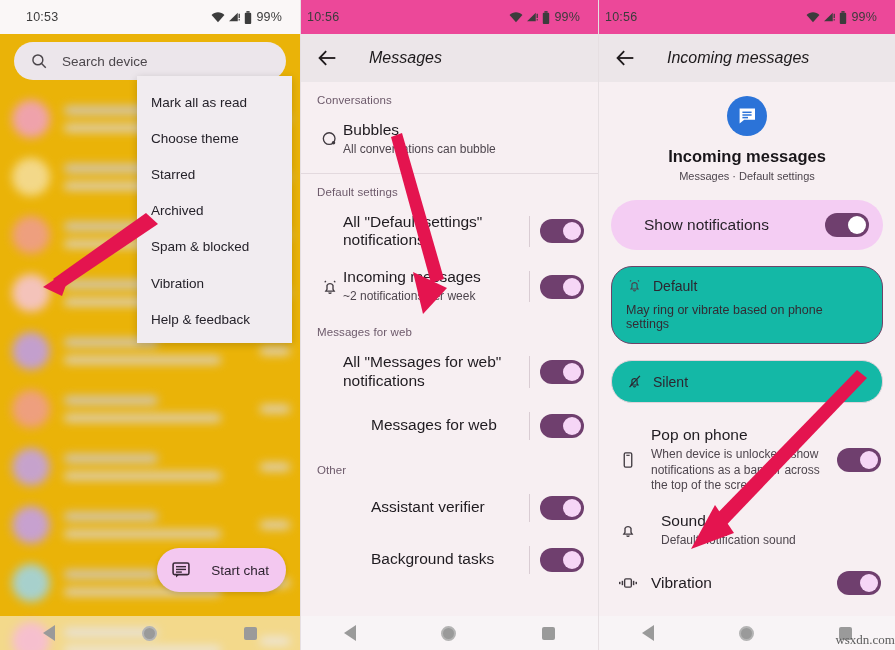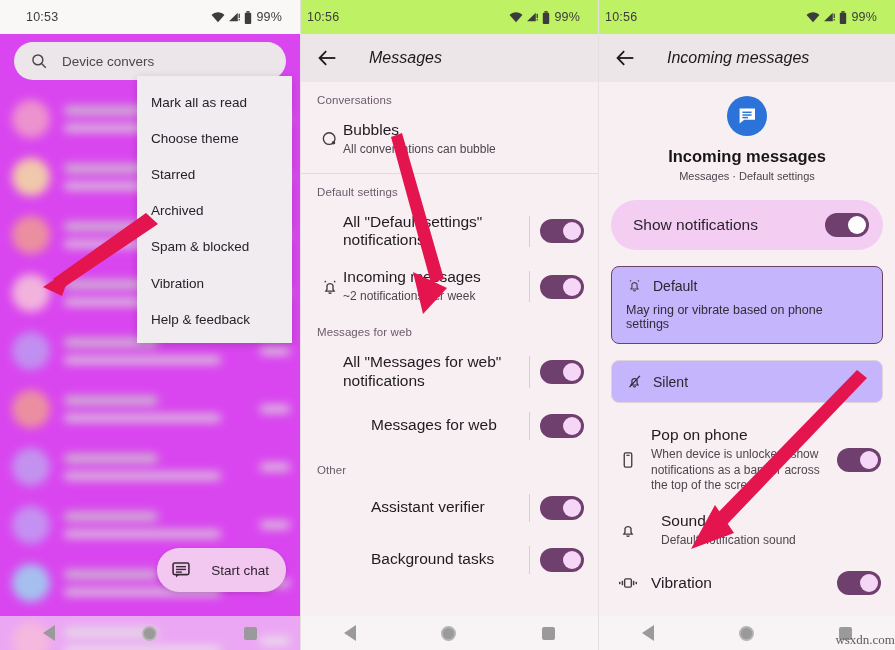--- a/index.html
+++ b/index.html
@@ -5,21 +5,21 @@
   * { box-sizing: border-box; margin: 0; padding: 0; }
   html, body {
     width: 895px; height: 650px;
     font-family: "Liberation Sans", sans-serif;
     background: #ffffff;
     overflow: hidden;
   }
   .screens { display: flex; width: 895px; height: 650px; }
 
   .panel { position: relative; height: 650px; overflow: hidden; }
-  #panel-1 { width: 300px; background: #d946ef; }
+  #panel-1 { width: 300px; background: #eab308; }
   #panel-2 { width: 298px; background: #f7eff2; border-left: 1px solid #e6dfe2; }
   #panel-3 { width: 297px; background: #f7eff2; border-left: 1px solid #e6dfe2; }
 
   
   .statusbar {
     height: 34px; display: flex; align-items: center;
     justify-content: space-between;
     padding: 0 18px 0 26px;
     font-size: 12.5px; color: #3c3c3c; letter-spacing: .2px;
   }
@@ -71,21 +71,21 @@
   }
 
   
   .appbar {
     height: 48px; display: flex; align-items: center;
     padding-left: 16px; background: #ece6e9;
   }
   .appbar .back { width: 22px; height: 22px; color: #1f1b1d; flex: 0 0 22px; }
   .appbar .title { margin-left: 30px; font-size: 16px; color: #1d1a1c; font-style: italic; }
   #panel-1 .statusbar { background: #faf7f7; }
-  #panel-2 .statusbar, #panel-3 .statusbar { background: #bef264; padding-left: 6px; }
+  #panel-2 .statusbar, #panel-3 .statusbar { background: #ec4899; padding-left: 6px; }
 
   .scroll { height: 568px; overflow: hidden; background: #f7eff2; position: relative; }
 
   .sec-head {
     font-size: 11.5px; color: #6d5a6b; padding: 12px 0 6px 16px; letter-spacing: .1px;
   }
   .row { display: flex; align-items: center; padding: 0 14px 0 16px; min-height: 52px; }
   .row .lead { width: 26px; flex: 0 0 26px; display: flex; justify-content: center; color: #403a40; }
   .row .txt { flex: 1; padding: 9px 0; }
   .row .txt.ind { margin-left: 28px; }
@@ -106,24 +106,24 @@
     margin: 0 auto; display: flex; align-items: center; justify-content: center;
   }
   .hero-title { font-size: 16.5px; color: #19161a; font-weight: bold; margin-top: 11px; }
   .hero-sub { font-size: 11px; color: #4d454d; margin-top: 4px; }
 
   .card-show {
     margin: 14px 12px 0 12px; height: 50px; border-radius: 25px;
     background: #f4cdf3; display: flex; align-items: center;
     padding: 0 14px 0 22px;
   }
-  .card-show .lbl { flex: 1; font-size: 15.5px; color: #241f26; }
+  .card-show .lbl { flex: 1; font-size: 15.5px; color: #241f26; margin-left: 11px; }
 
   .opt-card {
-    margin: 16px 12px 0 12px; border-radius: 8px; background: #c4b5fd;
+    margin: 16px 12px 0 12px; border-radius: 21px; background: #14b8a6;
     border: 1.5px solid #6d4268; padding: 10px 14px 12px 14px;
   }
   .opt-card.plain { border: 1px solid #e0d3da; padding: 12px 14px; }
   .opt-head { display: flex; align-items: center; gap: 10px; }
   .opt-head .oi { width: 17px; height: 17px; color: #4b3f49; flex: 0 0 17px; }
   .opt-head .ol { font-size: 14px; color: #2c2630; }
   .opt-desc { font-size: 12.5px; color: #332c34; margin-top: 9px; }
 
   
   .navbar {
@@ -167,21 +167,21 @@
         <span class="st-batt-text">99%</span>
       </span>
     </div>
 
     <div class="p1-body">
       <div class="searchbar">
         <svg class="s-icon" viewBox="0 0 24 24">
             <circle cx="10.5" cy="10.5" r="6.6" fill="none" stroke="#4a454a" stroke-width="1.9"></circle>
             <line x1="15.4" y1="15.4" x2="21" y2="21" stroke="#4a454a" stroke-width="1.9"></line>
           </svg>
-        <span class="s-text">Device convers</span>
+        <span class="s-text">Search device</span>
       </div>
 
       <div class="convo-list" id="convo-list">
           <div class="convo">
             <span class="av" style="background:#f0a0c8"></span>
             <span class="lines">
               <span class="l1" style="display:block"></span>
               <span class="l2" style="display:block"></span>
             </span>
             <span class="time"></span>

